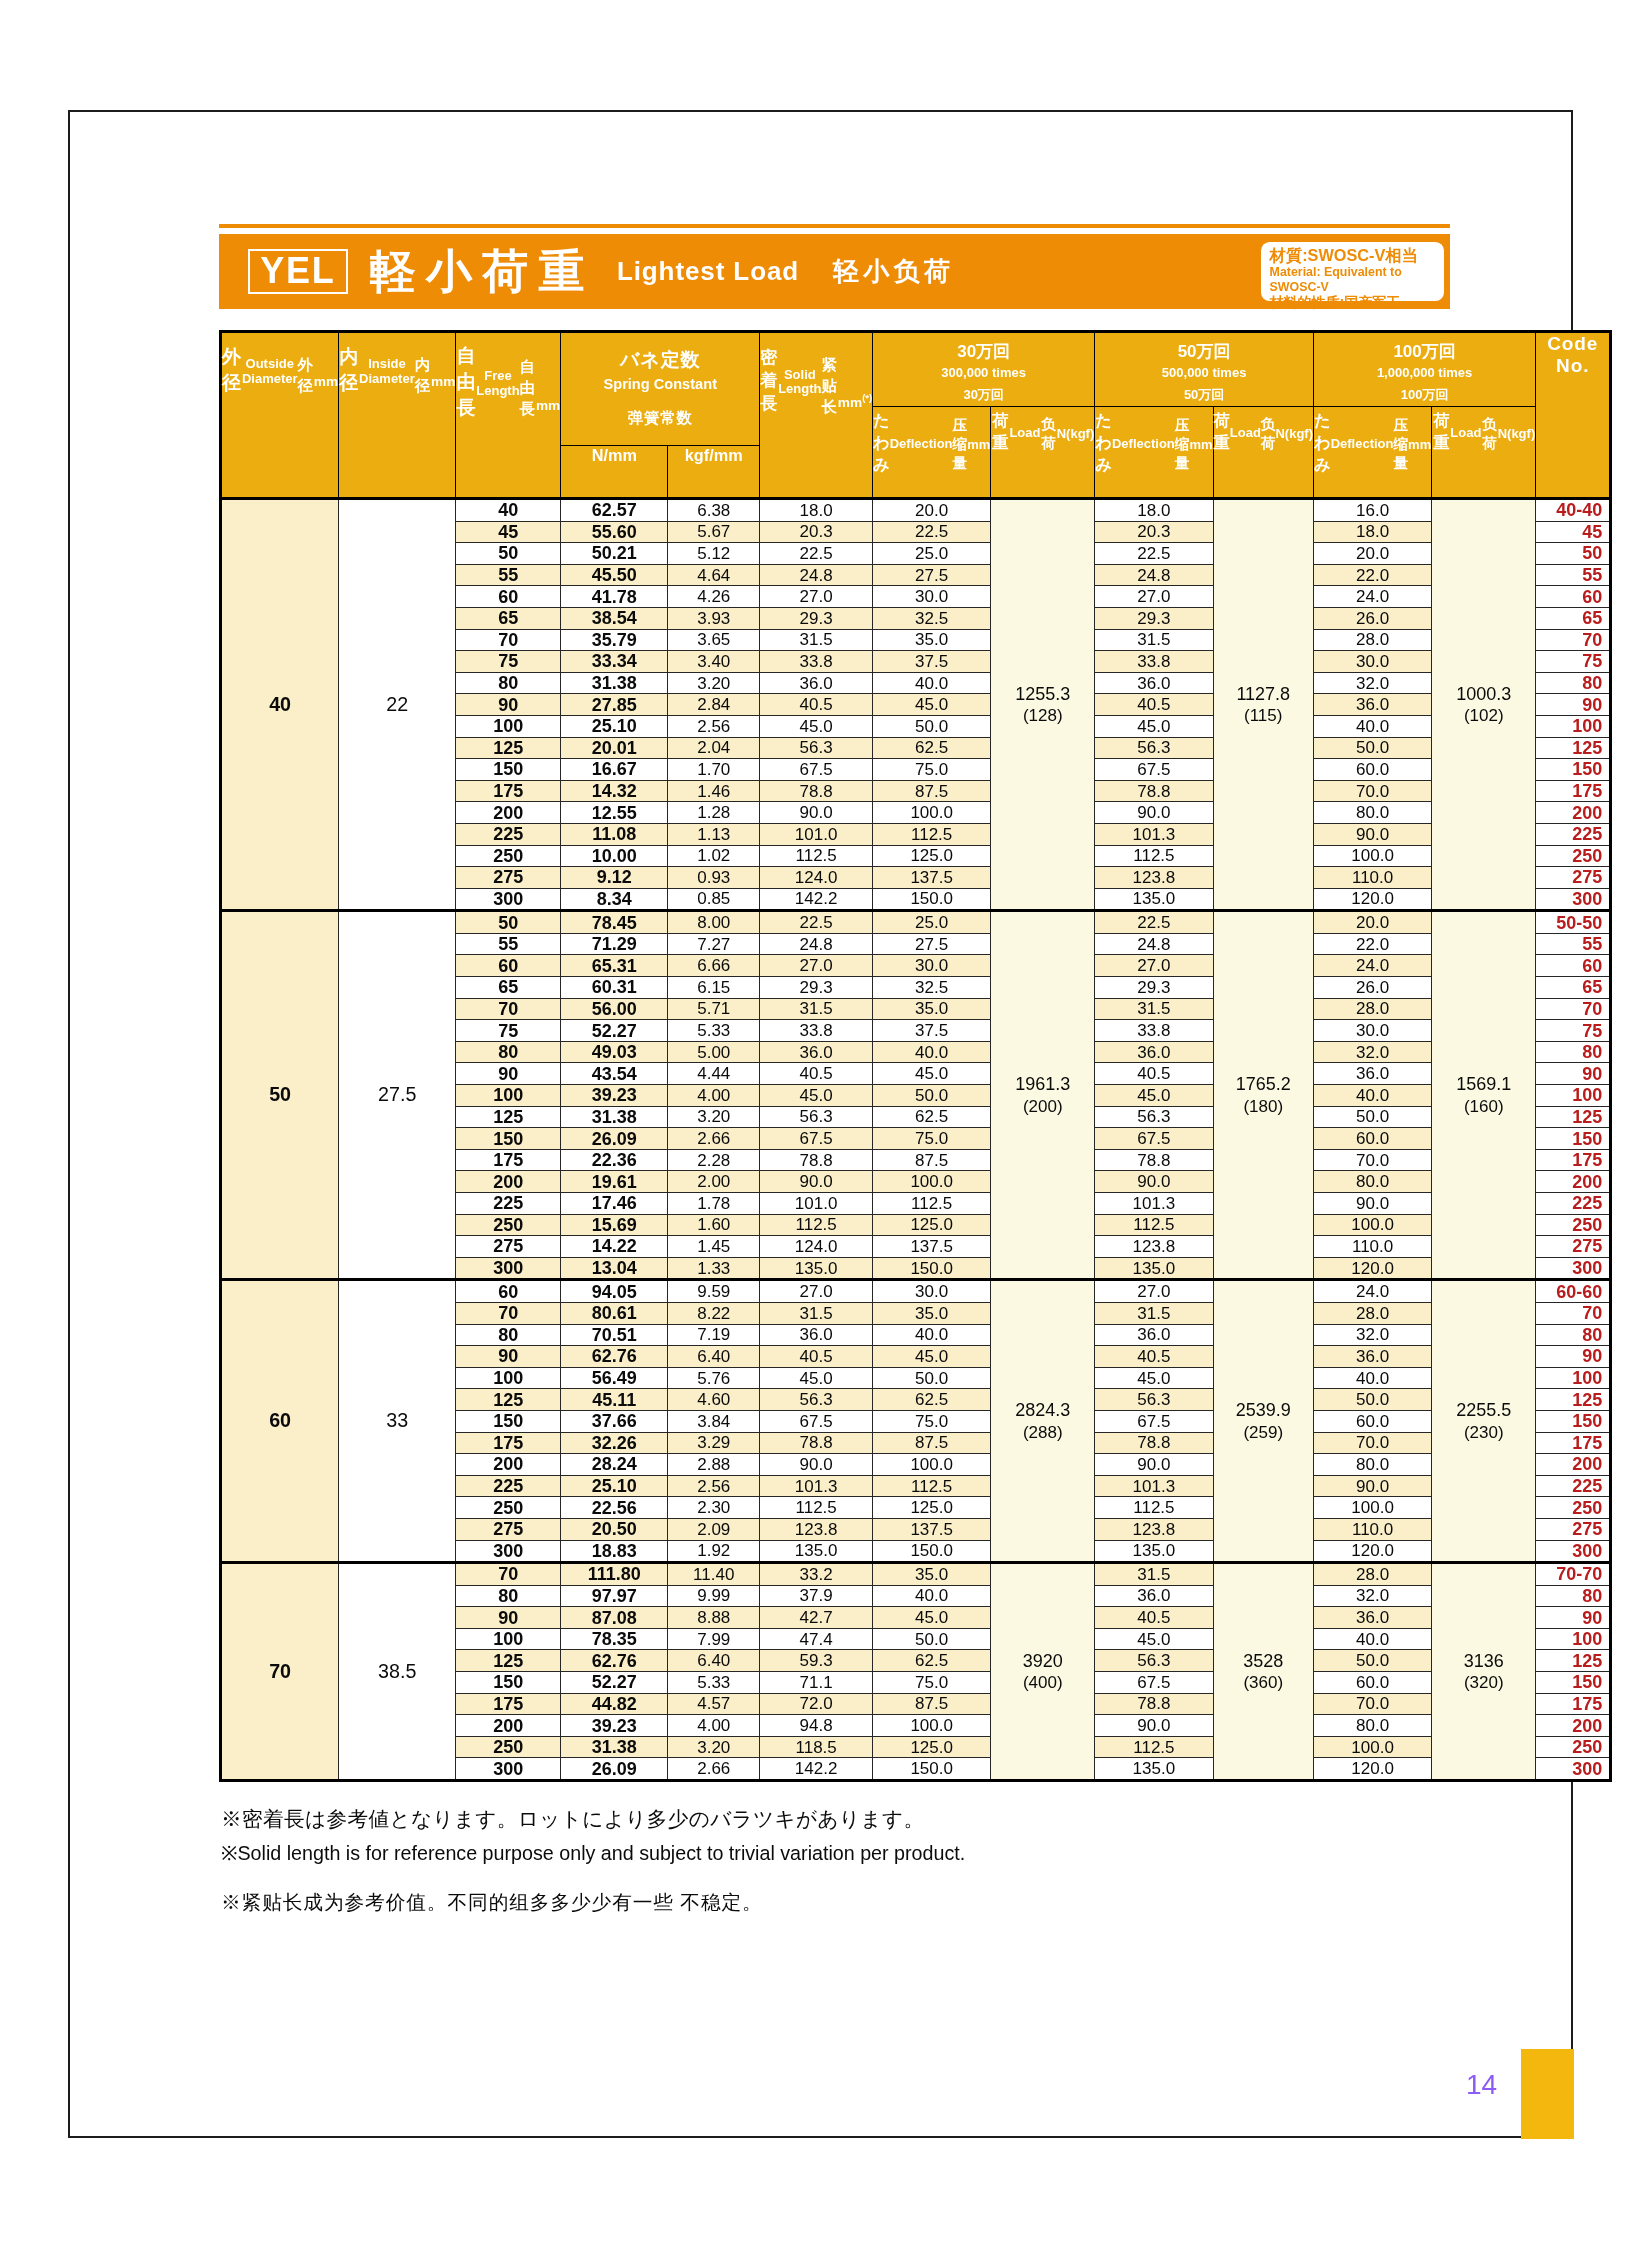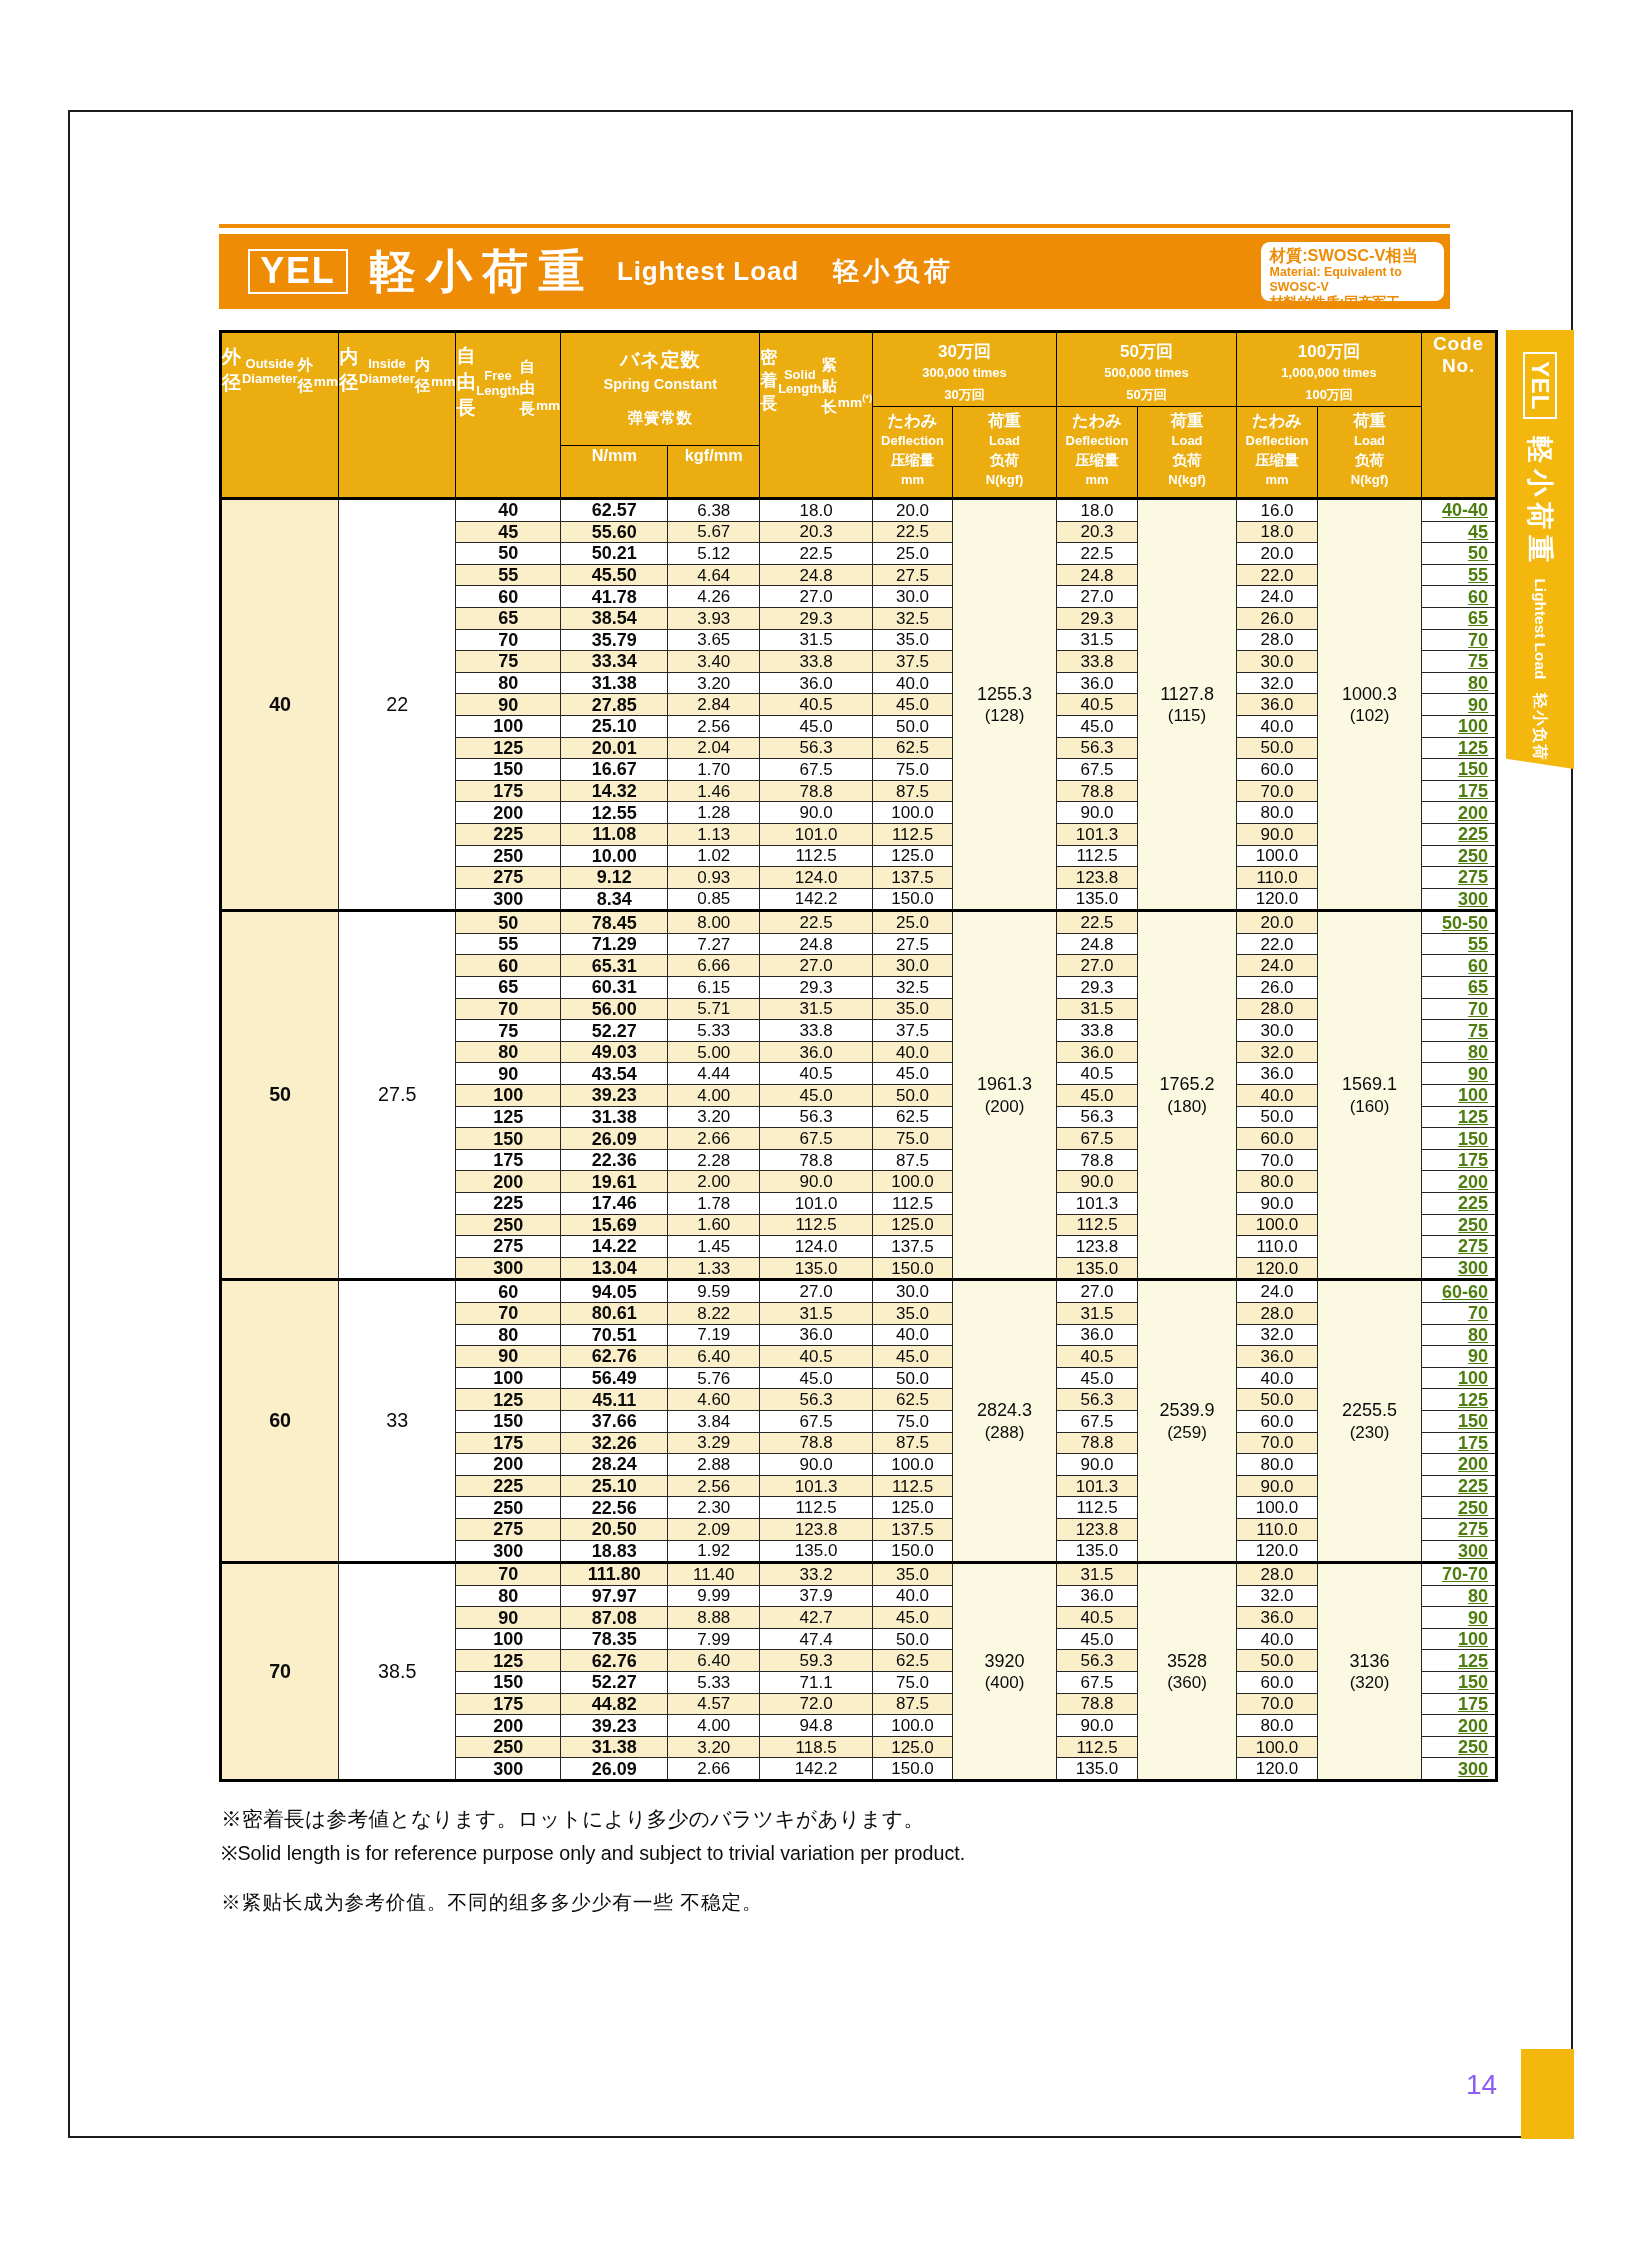--- a/index.html
+++ b/index.html
@@ -41,33 +41,33 @@
   .spec td{border:1.3px solid #262626;text-align:center;font-size:17px;height:20.6px;line-height:1;padding:0;}
   .spec td.p{background:#fff;}
   .spec tr.alt td.p{background:#FAEFC9;}
   .spec tr.group-start td{border-top:3.4px solid #000;}
   .spec td.od{background:#FAEFC9;font-weight:bold;font-size:19.7px;}
   .spec td.idc{background:#fff;font-size:19.7px;}
   .spec td.free{font-weight:bold;font-size:18px;}
   .spec td.nmm{font-weight:bold;font-size:18px;}
   .spec td.loadc{background:#FCF9E2;font-size:18px;line-height:1.25;}
   .spec td.loadc .l2{font-size:17px;}
-  .spec td.code{color:#4d7c0f;font-weight:bold;text-align:right;padding-right:6.9px;font-size:18px;background:#fff;text-decoration:underline;}
+  .spec td.code{color:#b91c1c;font-weight:bold;text-align:right;padding-right:6.9px;font-size:18px;background:#fff;}
 
   .hcell{display:flex;flex-direction:row;align-items:center;height:100%;box-sizing:border-box;padding-top:10.3px;}
   .hjp{font-size:19px;letter-spacing:0.9px;}
   .hen{font-size:13px;line-height:1.12;margin-top:3.4px;max-width:90%;}
   .hcn{font-size:15.4px;margin-top:12px;letter-spacing:0.9px;}
   .hunit{margin-top:auto;padding-bottom:8.6px;font-size:13.7px;}
   .hunit sup{font-size:9.4px;}
   .ccell{display:flex;flex-direction:column;align-items:center;height:100%;box-sizing:border-box;padding-top:6.9px;}
   .cjp{font-size:17px;}
   .cen{font-size:13px;margin-top:1.7px;}
   .ccn{font-size:13px;margin-top:6.9px;}
-  .scell{display:flex;flex-direction:column;align-items:center;height:100%;box-sizing:border-box;padding-top:3.4px;}
+  .scell{display:flex;flex-direction:row;align-items:center;height:100%;box-sizing:border-box;padding-top:3.4px;}
   .sjp{font-size:16.3px;}
   .sen{font-size:13px;margin-top:0.9px;}
   .scn{font-size:14.6px;margin-top:2.6px;}
   .sunit{font-size:13px;margin-top:1.7px;}
   .unitrow{display:flex;align-items:center;justify-content:center;height:100%;font-size:16.3px;}
   .codehead{display:flex;align-items:center;justify-content:center;height:100%;font-size:19px;letter-spacing:0.9px;}
   .springcell{display:flex;flex-direction:column;align-items:center;height:100%;box-sizing:border-box;padding-top:13.7px;}
   .springcell .hcn{margin-top:15.4px;}
 
   

